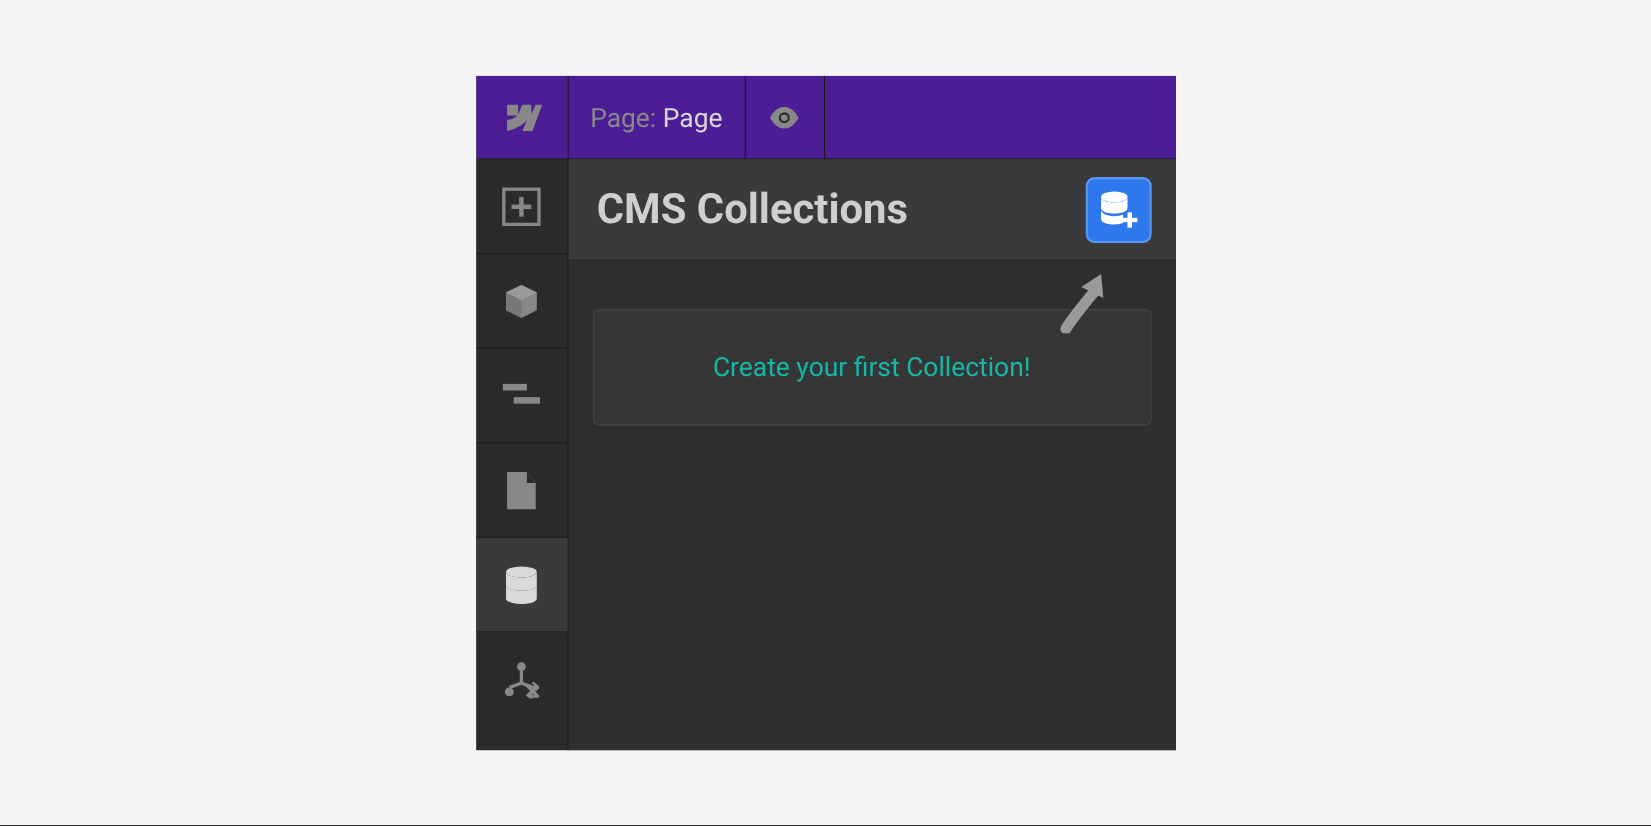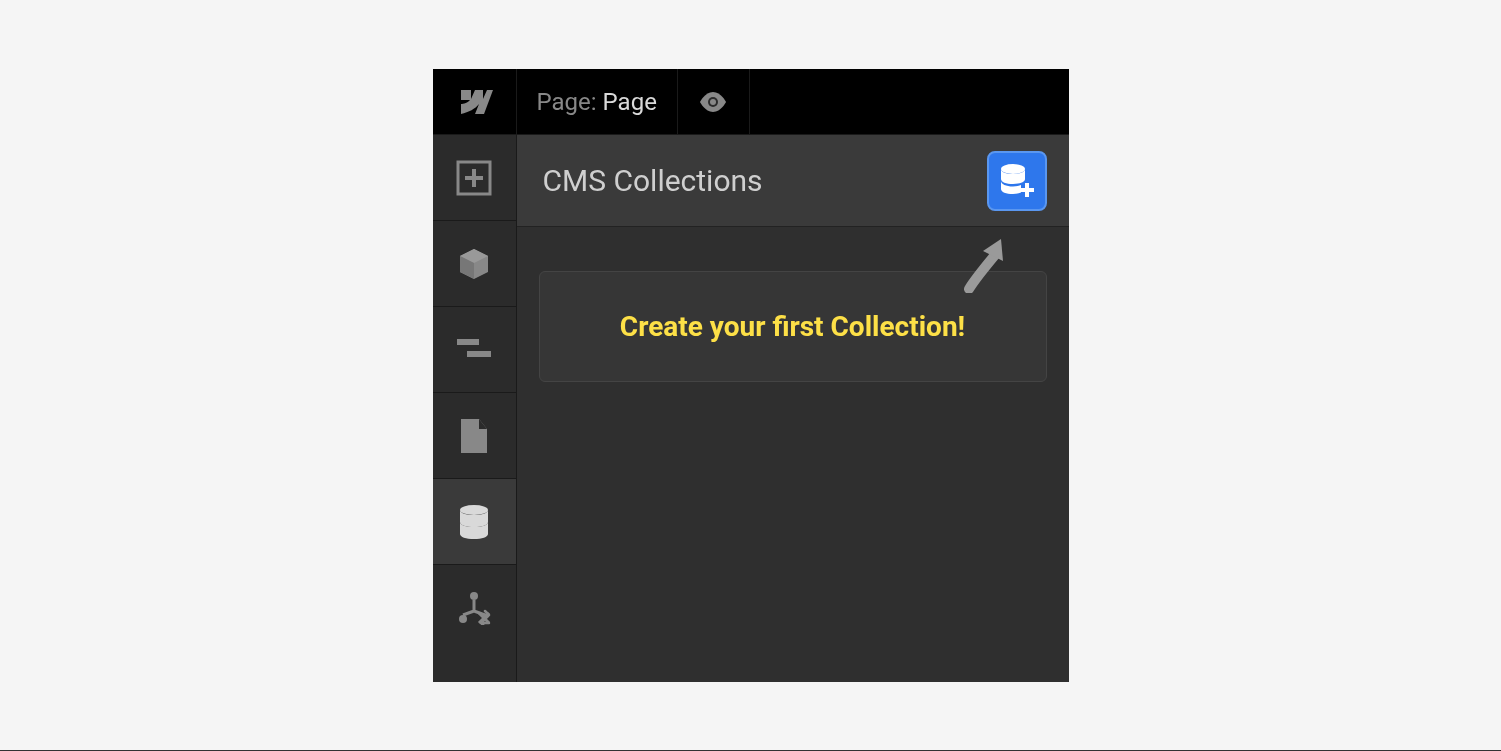--- a/index.html
+++ b/index.html
@@ -24,25 +24,25 @@
     }
     .window {
       width: 636px;
       height: 613px;
       background: #2b2b2b;
       display: flex;
       flex-direction: column;
       overflow: hidden;
     }
     .topbar {
-      height: 66px;
+      height: 76px;
       display: flex;
       align-items: center;
       border-bottom: 1px solid #1a1a1a;
-      background: #000000;
+      background: #4c1d95;
     }
     .topbar-cell {
       height: 100%;
       display: flex;
       align-items: center;
       justify-content: center;
       border-right: 1px solid #1a1a1a;
       color: #888;
     }
     .logo-cell { width: 84px; }
@@ -81,23 +81,23 @@
     .panel-header {
       height: 92px;
       display: flex;
       align-items: center;
       justify-content: space-between;
       padding: 0 22px 0 26px;
       border-bottom: 1px solid #222;
       background: #3a3a3a;
     }
     .panel-title {
-      font-size: 30px;
+      font-size: 38px;
       color: #cfcfcf;
-      font-weight: 400;
+      font-weight: 700;
     }
     .add-collection-btn {
       width: 60px;
       height: 60px;
       background: #2e77ec;
       border: 2px solid #5a97f0;
       border-radius: 8px;
       display: flex;
       align-items: center;
       justify-content: center;
@@ -115,23 +115,22 @@
       top: 10px;
       right: 60px;
       color: #9a9a9a;
     }
     .hint-box {
       border: 1px solid #444;
       border-radius: 6px;
       background: #363636;
       padding: 38px 20px;
       text-align: center;
-      color: #fde047;
-      font-size: 28px;
-      font-weight: bold;
+      color: #14b8a6;
+      font-size: 24px;
     }
     svg { display: block; }
   </style>
 </head>
 <body>
 
 <div class="window">
   <div class="topbar">
     <div class="topbar-cell logo-cell">
       <svg width="38" height="24" viewBox="0 0 38 24">

